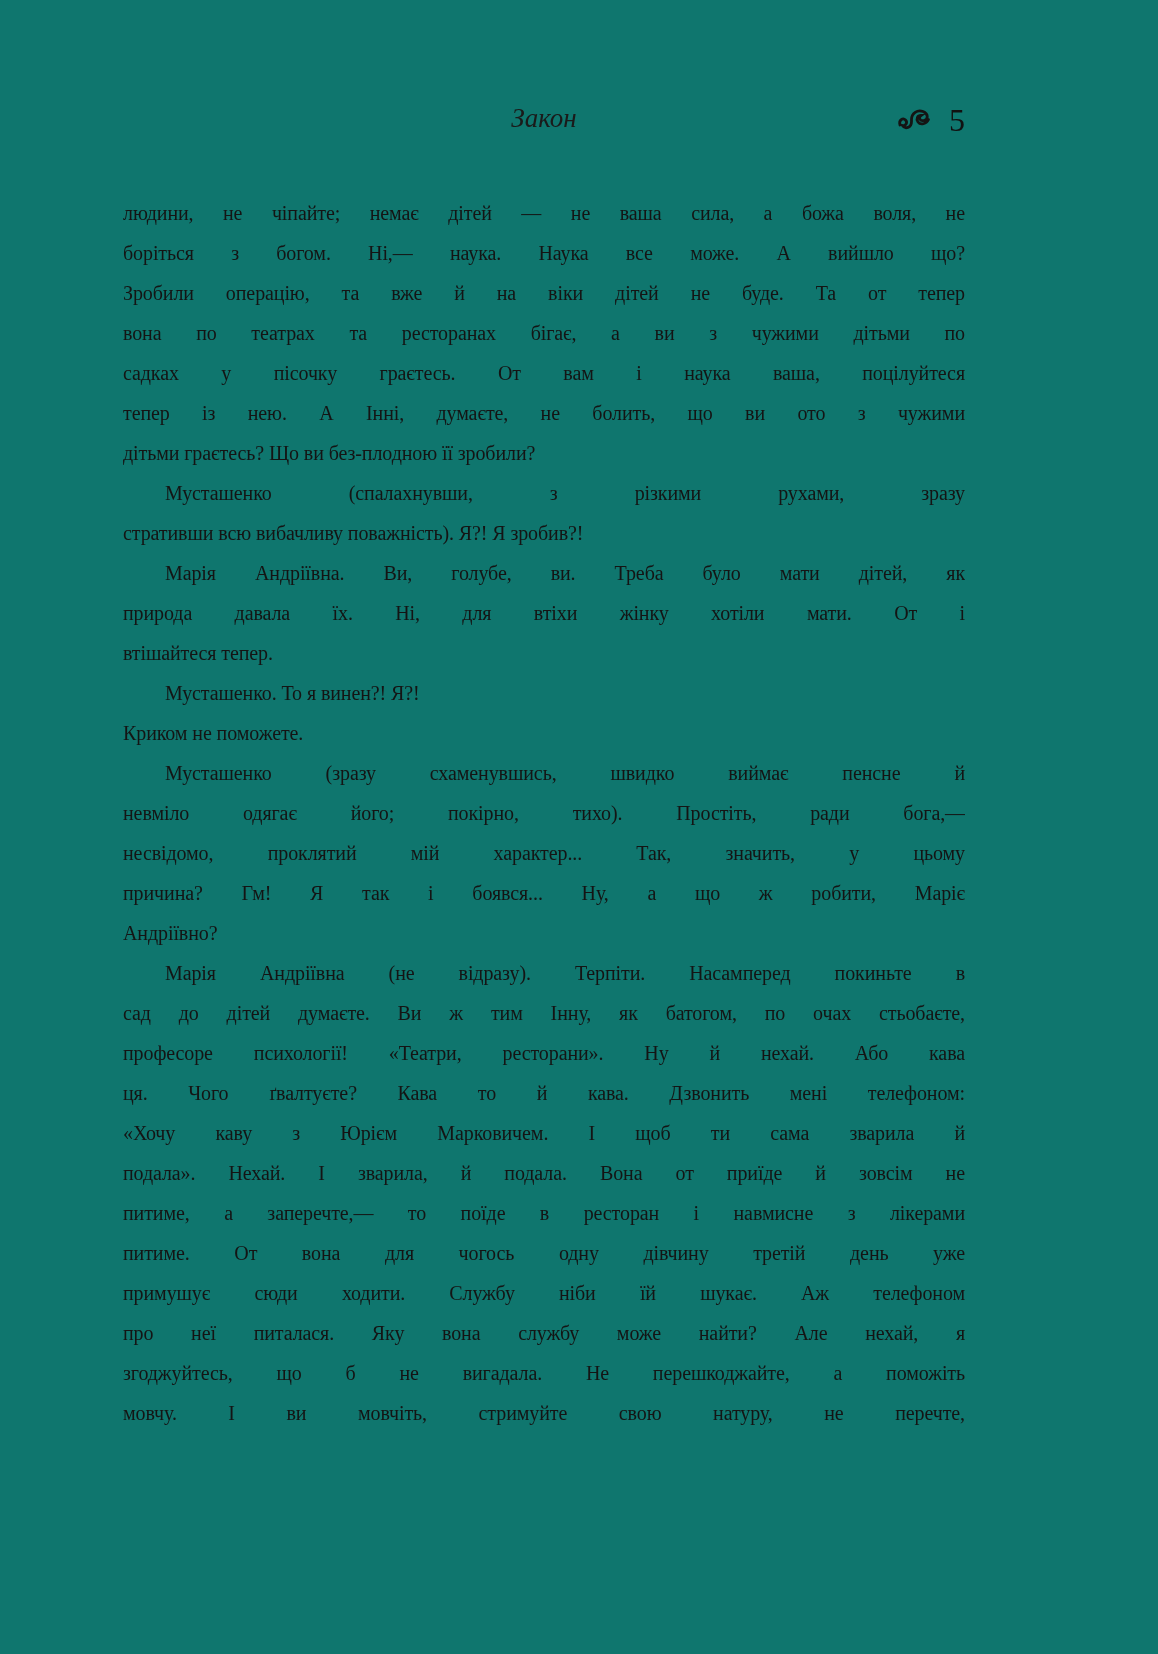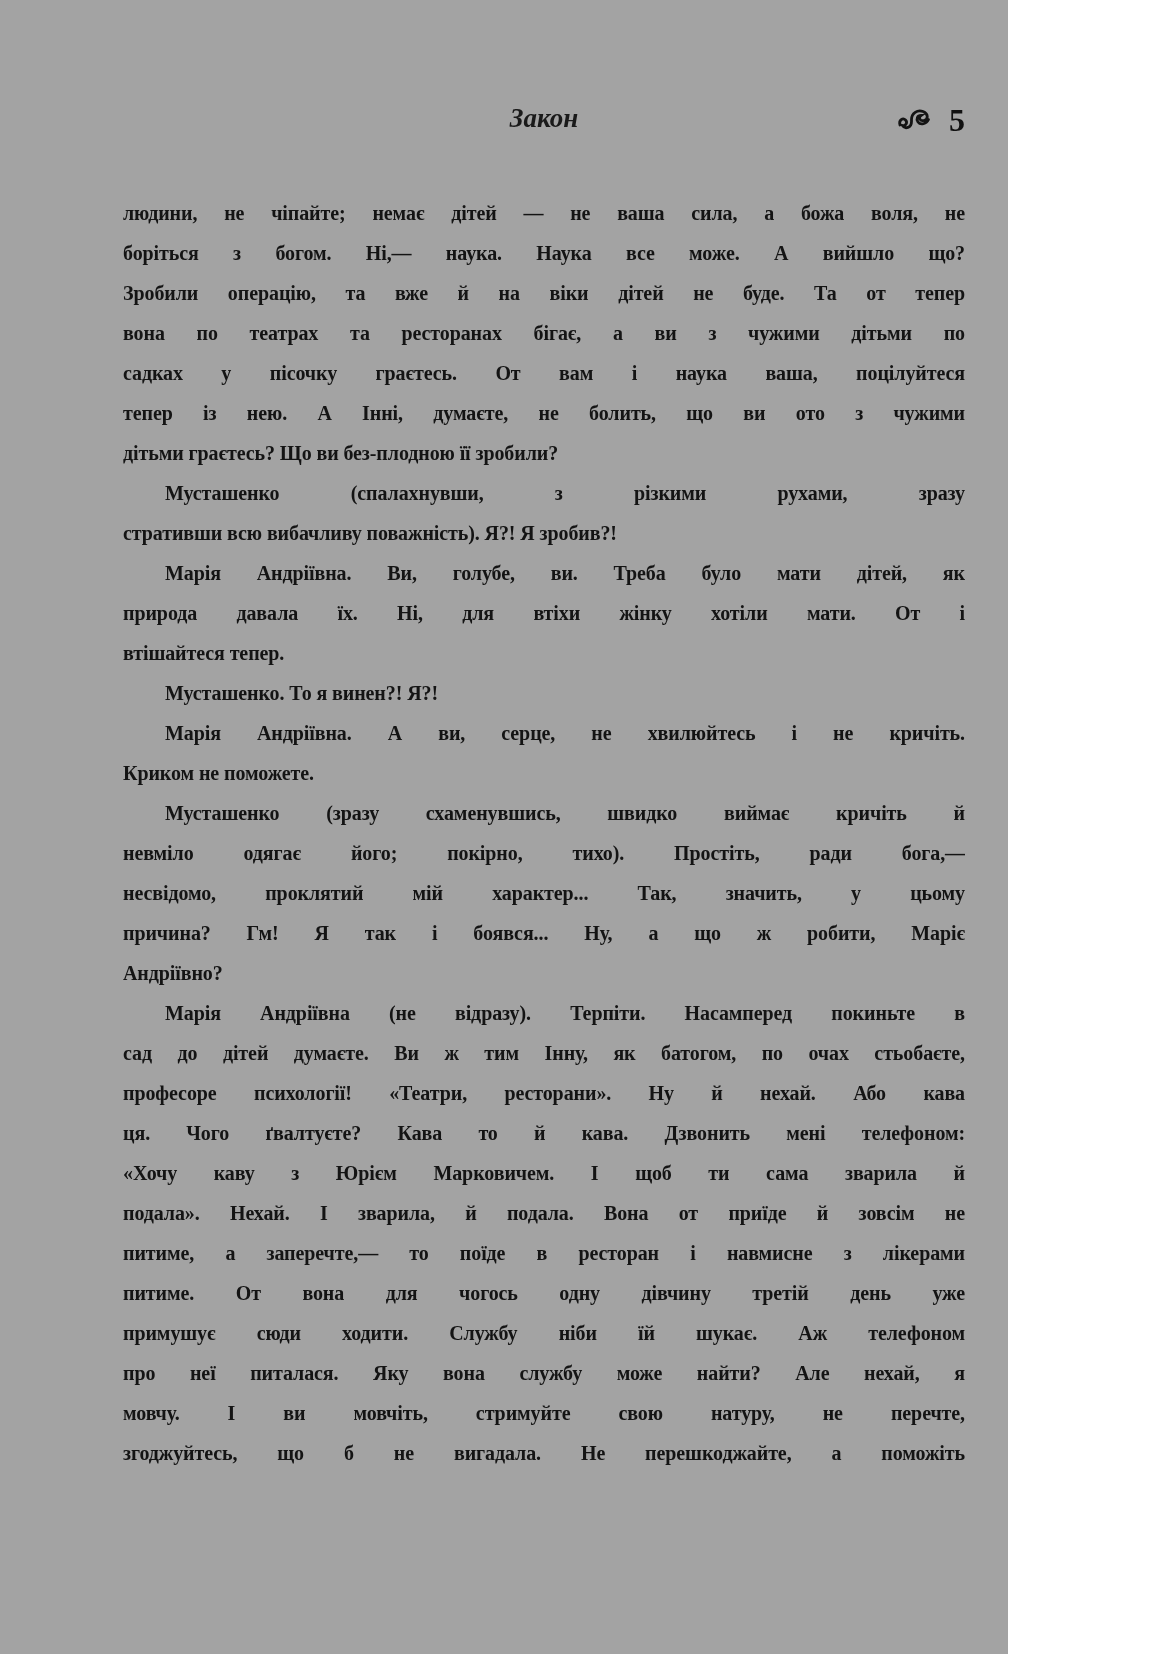--- a/index.html
+++ b/index.html
@@ -2,27 +2,26 @@
 <html><head>
 <meta charset="utf-8">
 <style>
   html, body {
     margin: 0;
     padding: 0;
     background: #ffffff;
   }
   .page {
     position: relative;
-    width: 1008px;
+    width: 1158px;
     height: 1654px;
-    background: #a3a3a3;
+    background: #0f766e;
     color: #141414;
     font-family: "Liberation Serif", "DejaVu Serif", serif;
     overflow: hidden;
-    font-weight: bold;
   }
   .header-row {
     position: absolute;
     left: 123px;
     width: 842px;
     top: 100px;
     height: 40px;
   }
   .running-title {
     position: absolute;
@@ -103,34 +102,33 @@
       <div class="line">вона по театрах та ресторанах бігає, а ви з чужими дітьми по</div>
       <div class="line">садках у пісочку граєтесь. От вам і наука ваша, поцілуйтеся</div>
       <div class="line">тепер із нею. А Інні, думаєте, не болить, що ви ото з чужими</div>
       <div class="line last">дітьми граєтесь? Що ви без-плодною її зробили?</div>
       <div class="line indent">Мусташенко (спалахнувши, з різкими рухами, зразу</div>
       <div class="line last">стративши всю вибачливу поважність). Я?! Я зробив?!</div>
       <div class="line indent">Марія Андріївна. Ви, голубе, ви. Треба було мати дітей, як</div>
       <div class="line">природа давала їх. Ні, для втіхи жінку хотіли мати. От і</div>
       <div class="line last">втішайтеся тепер.</div>
       <div class="line indent last">Мусташенко. То я винен?! Я?!</div>
-      <div class="line indent">Марія Андріївна. А ви, серце, не хвилюйтесь і не кричіть.</div>
       <div class="line last">Криком не поможете.</div>
-      <div class="line indent">Мусташенко (зразу схаменувшись, швидко виймає кричіть й</div>
+      <div class="line indent">Мусташенко (зразу схаменувшись, швидко виймає пенсне й</div>
       <div class="line">невміло одягає його; покірно, тихо). Простіть, ради бога,—</div>
       <div class="line">несвідомо, проклятий мій характер... Так, значить, у цьому</div>
       <div class="line">причина? Гм! Я так і боявся... Ну, а що ж робити, Маріє</div>
       <div class="line last">Андріївно?</div>
       <div class="line indent">Марія Андріївна (не відразу). Терпіти. Насамперед покиньте в</div>
       <div class="line">сад до дітей думаєте. Ви ж тим Інну, як батогом, по очах стьобаєте,</div>
       <div class="line">професоре психології! «Театри, ресторани». Ну й нехай. Або кава</div>
       <div class="line">ця. Чого ґвалтуєте? Кава то й кава. Дзвонить мені телефоном:</div>
       <div class="line">«Хочу каву з Юрієм Марковичем. І щоб ти сама зварила й</div>
       <div class="line">подала». Нехай. І зварила, й подала. Вона от приїде й зовсім не</div>
       <div class="line">питиме, а заперечте,— то поїде в ресторан і навмисне з лікерами</div>
       <div class="line">питиме. От вона для чогось одну дівчину третій день уже</div>
       <div class="line">примушує сюди ходити. Службу ніби їй шукає. Аж телефоном</div>
       <div class="line">про неї питалася. Яку вона службу може найти? Але нехай, я</div>
+      <div class="line">згоджуйтесь, що б не вигадала. Не перешкоджайте, а поможіть</div>
       <div class="line">мовчу. І ви мовчіть, стримуйте свою натуру, не перечте,</div>
-      <div class="line">згоджуйтесь, що б не вигадала. Не перешкоджайте, а поможіть</div>
     </div>
 
 </div>
 
 </body></html>

